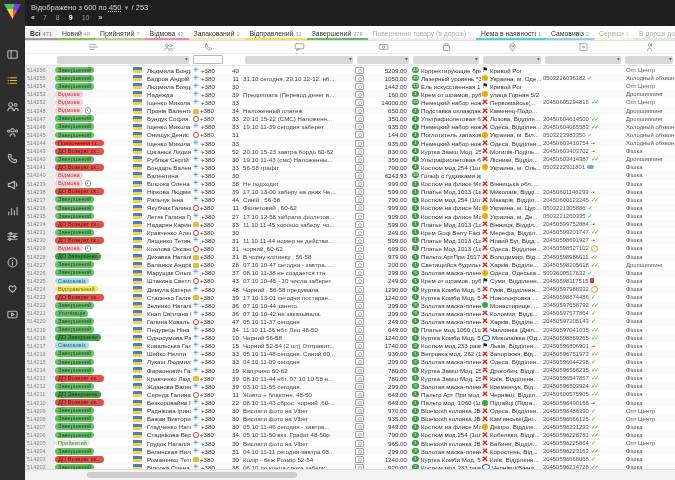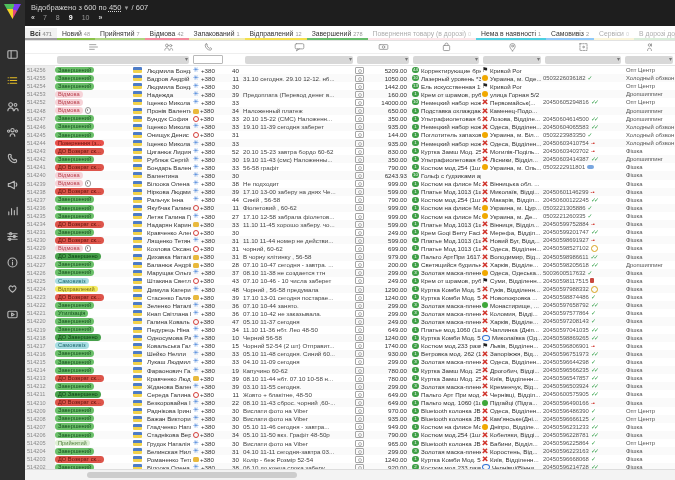--- a/index.html
+++ b/index.html
@@ -96,21 +96,21 @@
 </head>
 <body>
 
 <div class="app">
 
   <div class="topbar">
     <div class="shown">
       <span>Відображено з 600 по</span>
       <span class="u">450</span>
       <span class="caret">▼</span>
-      <span>/ 607</span>
+      <span>/ 253</span>
     </div>
     <div class="pager">
       <span class="pgend">«</span>
       <span id="pages" style="display:flex;gap:9px;">
           <span class="pg">7</span>
           <span class="pg">8</span>
           <span class="pg cur">9</span>
           <span class="pg">10</span>
         </span>
       <span class="pgend">»</span>

